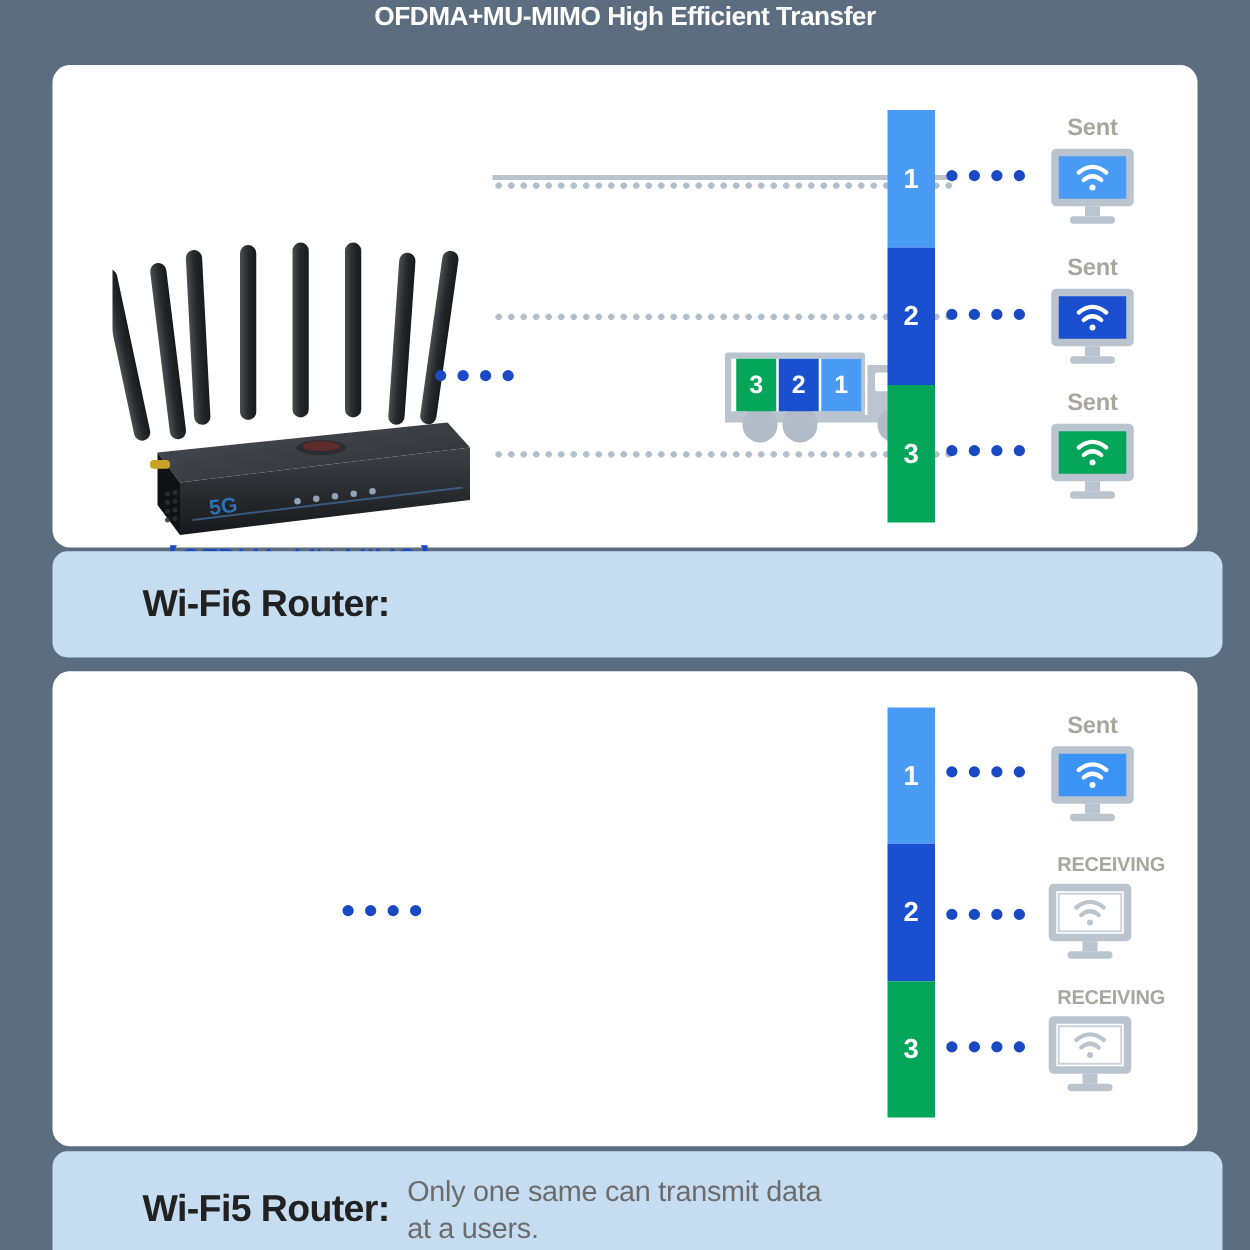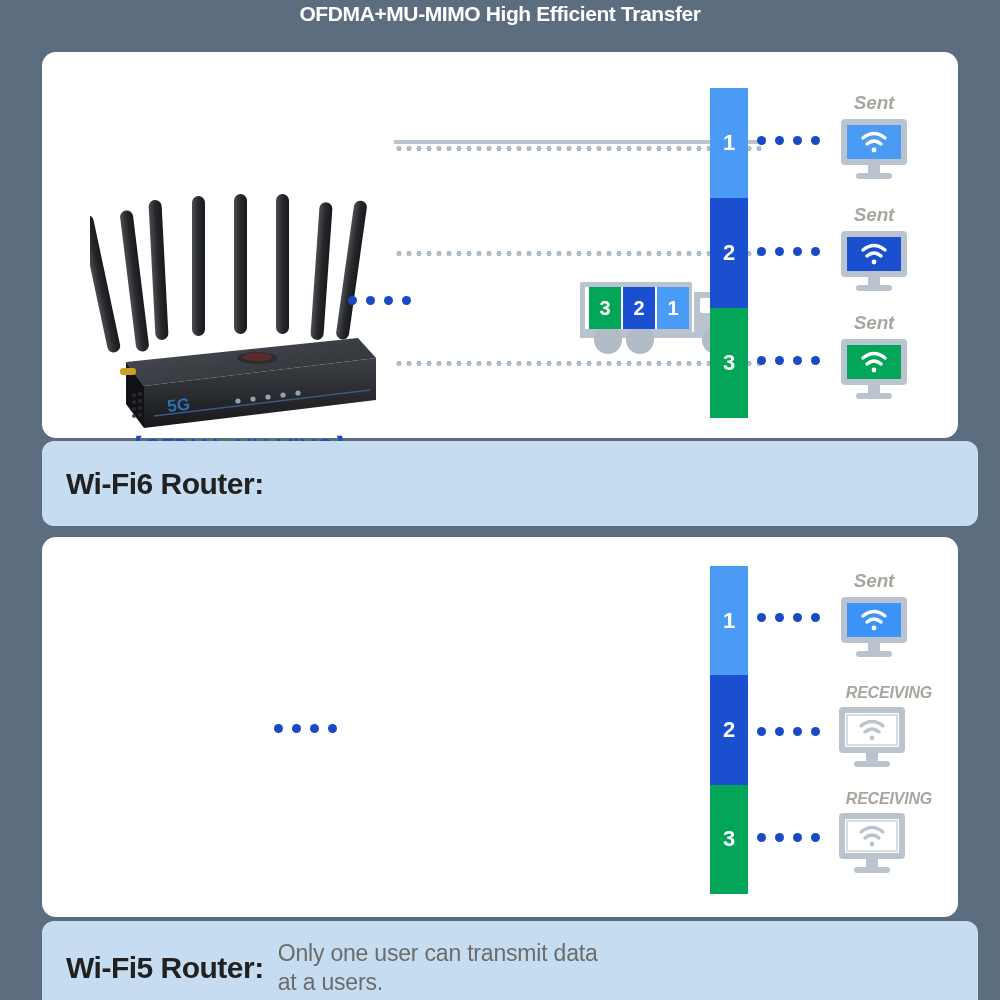--- a/index.html
+++ b/index.html
@@ -26,21 +26,21 @@
     background: #ffffff;
     border-radius: 14px;
   }
   #panel-top    { left: 42px; top: 52px;  width: 916px; height: 386px; }
   #panel-bottom { left: 42px; top: 537px; width: 916px; height: 380px; }
 
   .caption {
     position: absolute;
     background: #c6dcf1;
     border-radius: 12px;
-    display: flex; align-items: center;
+    display: flex; align-items: center; padding-left: 48px;
   }
   #caption-top    { left: 42px; top: 441px; width: 936px; height: 85px; }
   #caption-bottom { left: 42px; top: 921px; width: 936px; height: 94px;
                     border-bottom-left-radius: 0; border-bottom-right-radius: 0; }
 
   .caption-title {
     font-size: 30px; font-weight: bold; color: #212121;
     margin-left: 24px; white-space: nowrap;
     letter-spacing: -0.5px;
   }
@@ -76,21 +76,21 @@
   }
 
   
   .dots { position: absolute; display: flex; gap: 9px; }
   .dots i {
     display: block; width: 9px; height: 9px; border-radius: 50%;
     background: #1a49c4;
   }
 
   
-  .station { position: absolute; width: 120px; text-align: center; font-style: italic; }
+  .station { position: absolute; width: 120px; text-align: center; }
   .station .stat-label {
     font-size: 19px; font-weight: bold; color: #a9a69f;
     margin-bottom: 3px; letter-spacing: -0.2px; white-space: nowrap;
   }
   .station .stat-label.small { font-size: 16px; text-align: right; }
   .monitor { display: inline-block; }
 
   
   .truck { position: absolute; }
 
@@ -387,18 +387,18 @@
             <path d="M31,27 Q38,21 45,27"></path>
         </g>
         <circle cx="38" cy="33" r="2.4" fill="#b9c4cf"></circle>
       </svg>
     </span>
   </div>
 
   <div class="caption" id="caption-bottom">
     <div class="caption-title">Wi-Fi5 Router:</div>
     <div class="caption-text">
-      <div>Only one user can transmit data</div>
+      <div>Only one same can transmit data</div>
       <div>at a users.</div>
     </div>
   </div>
 
 </div>
 
 </body></html>

